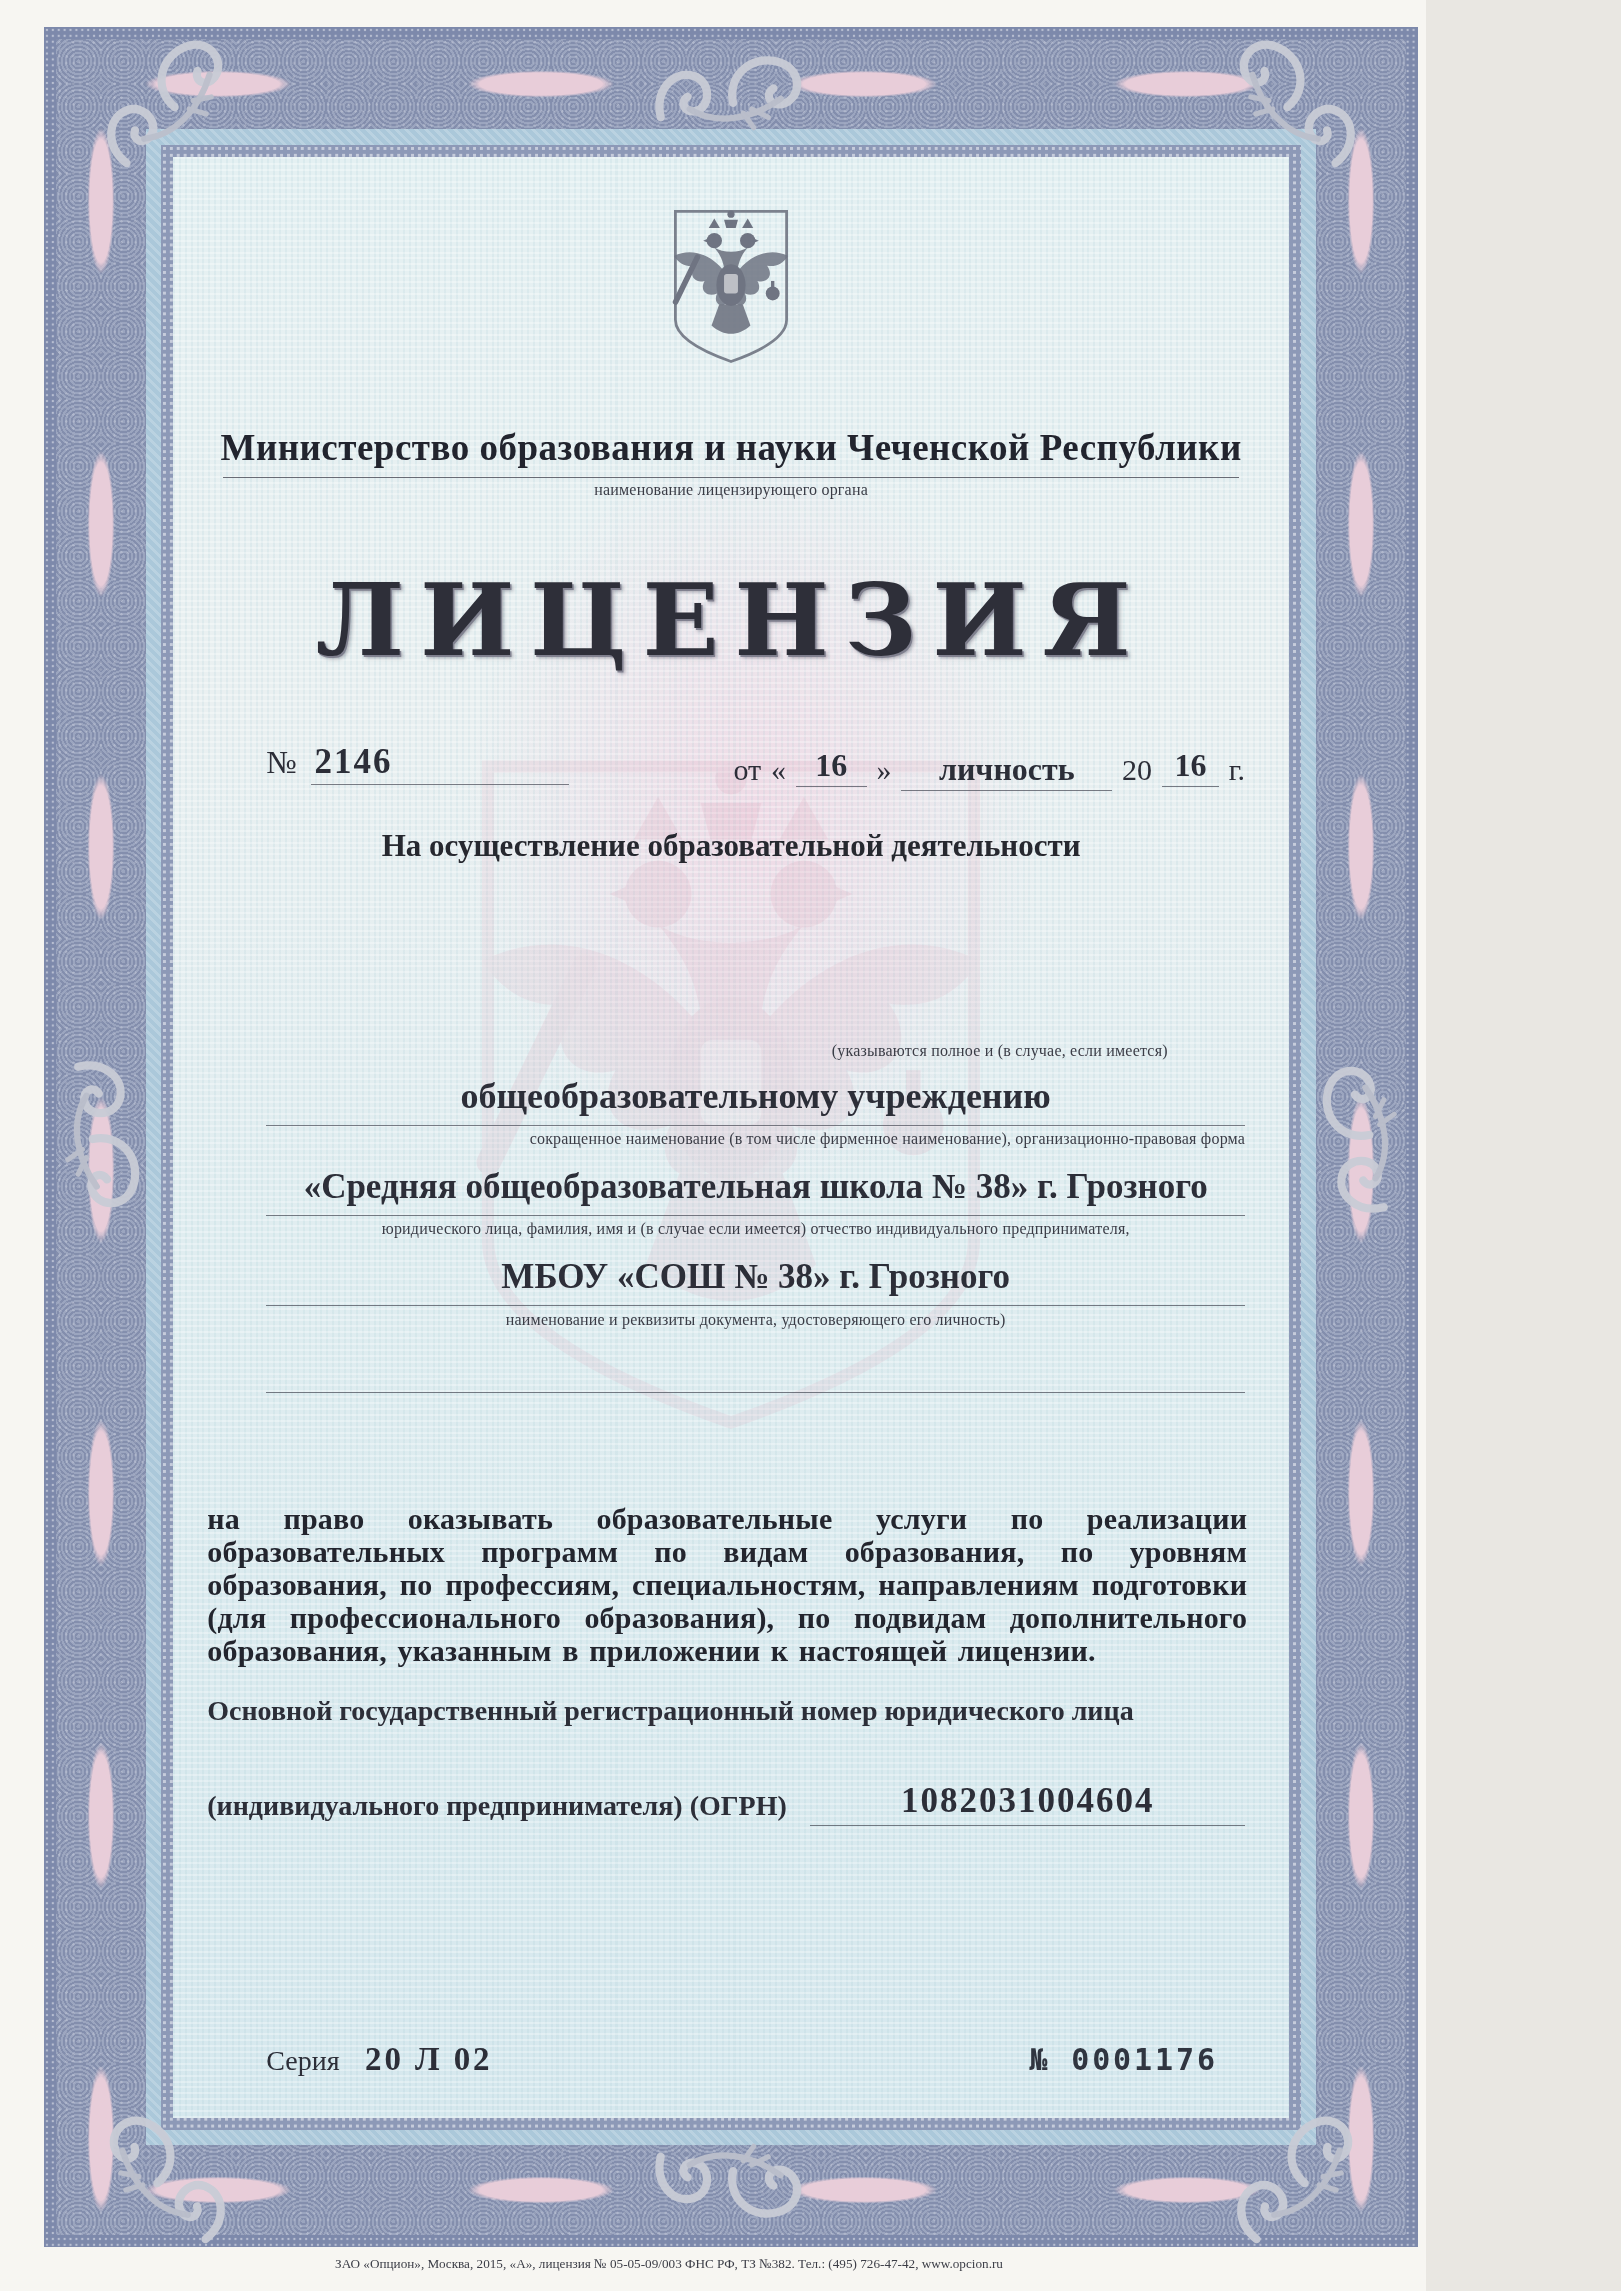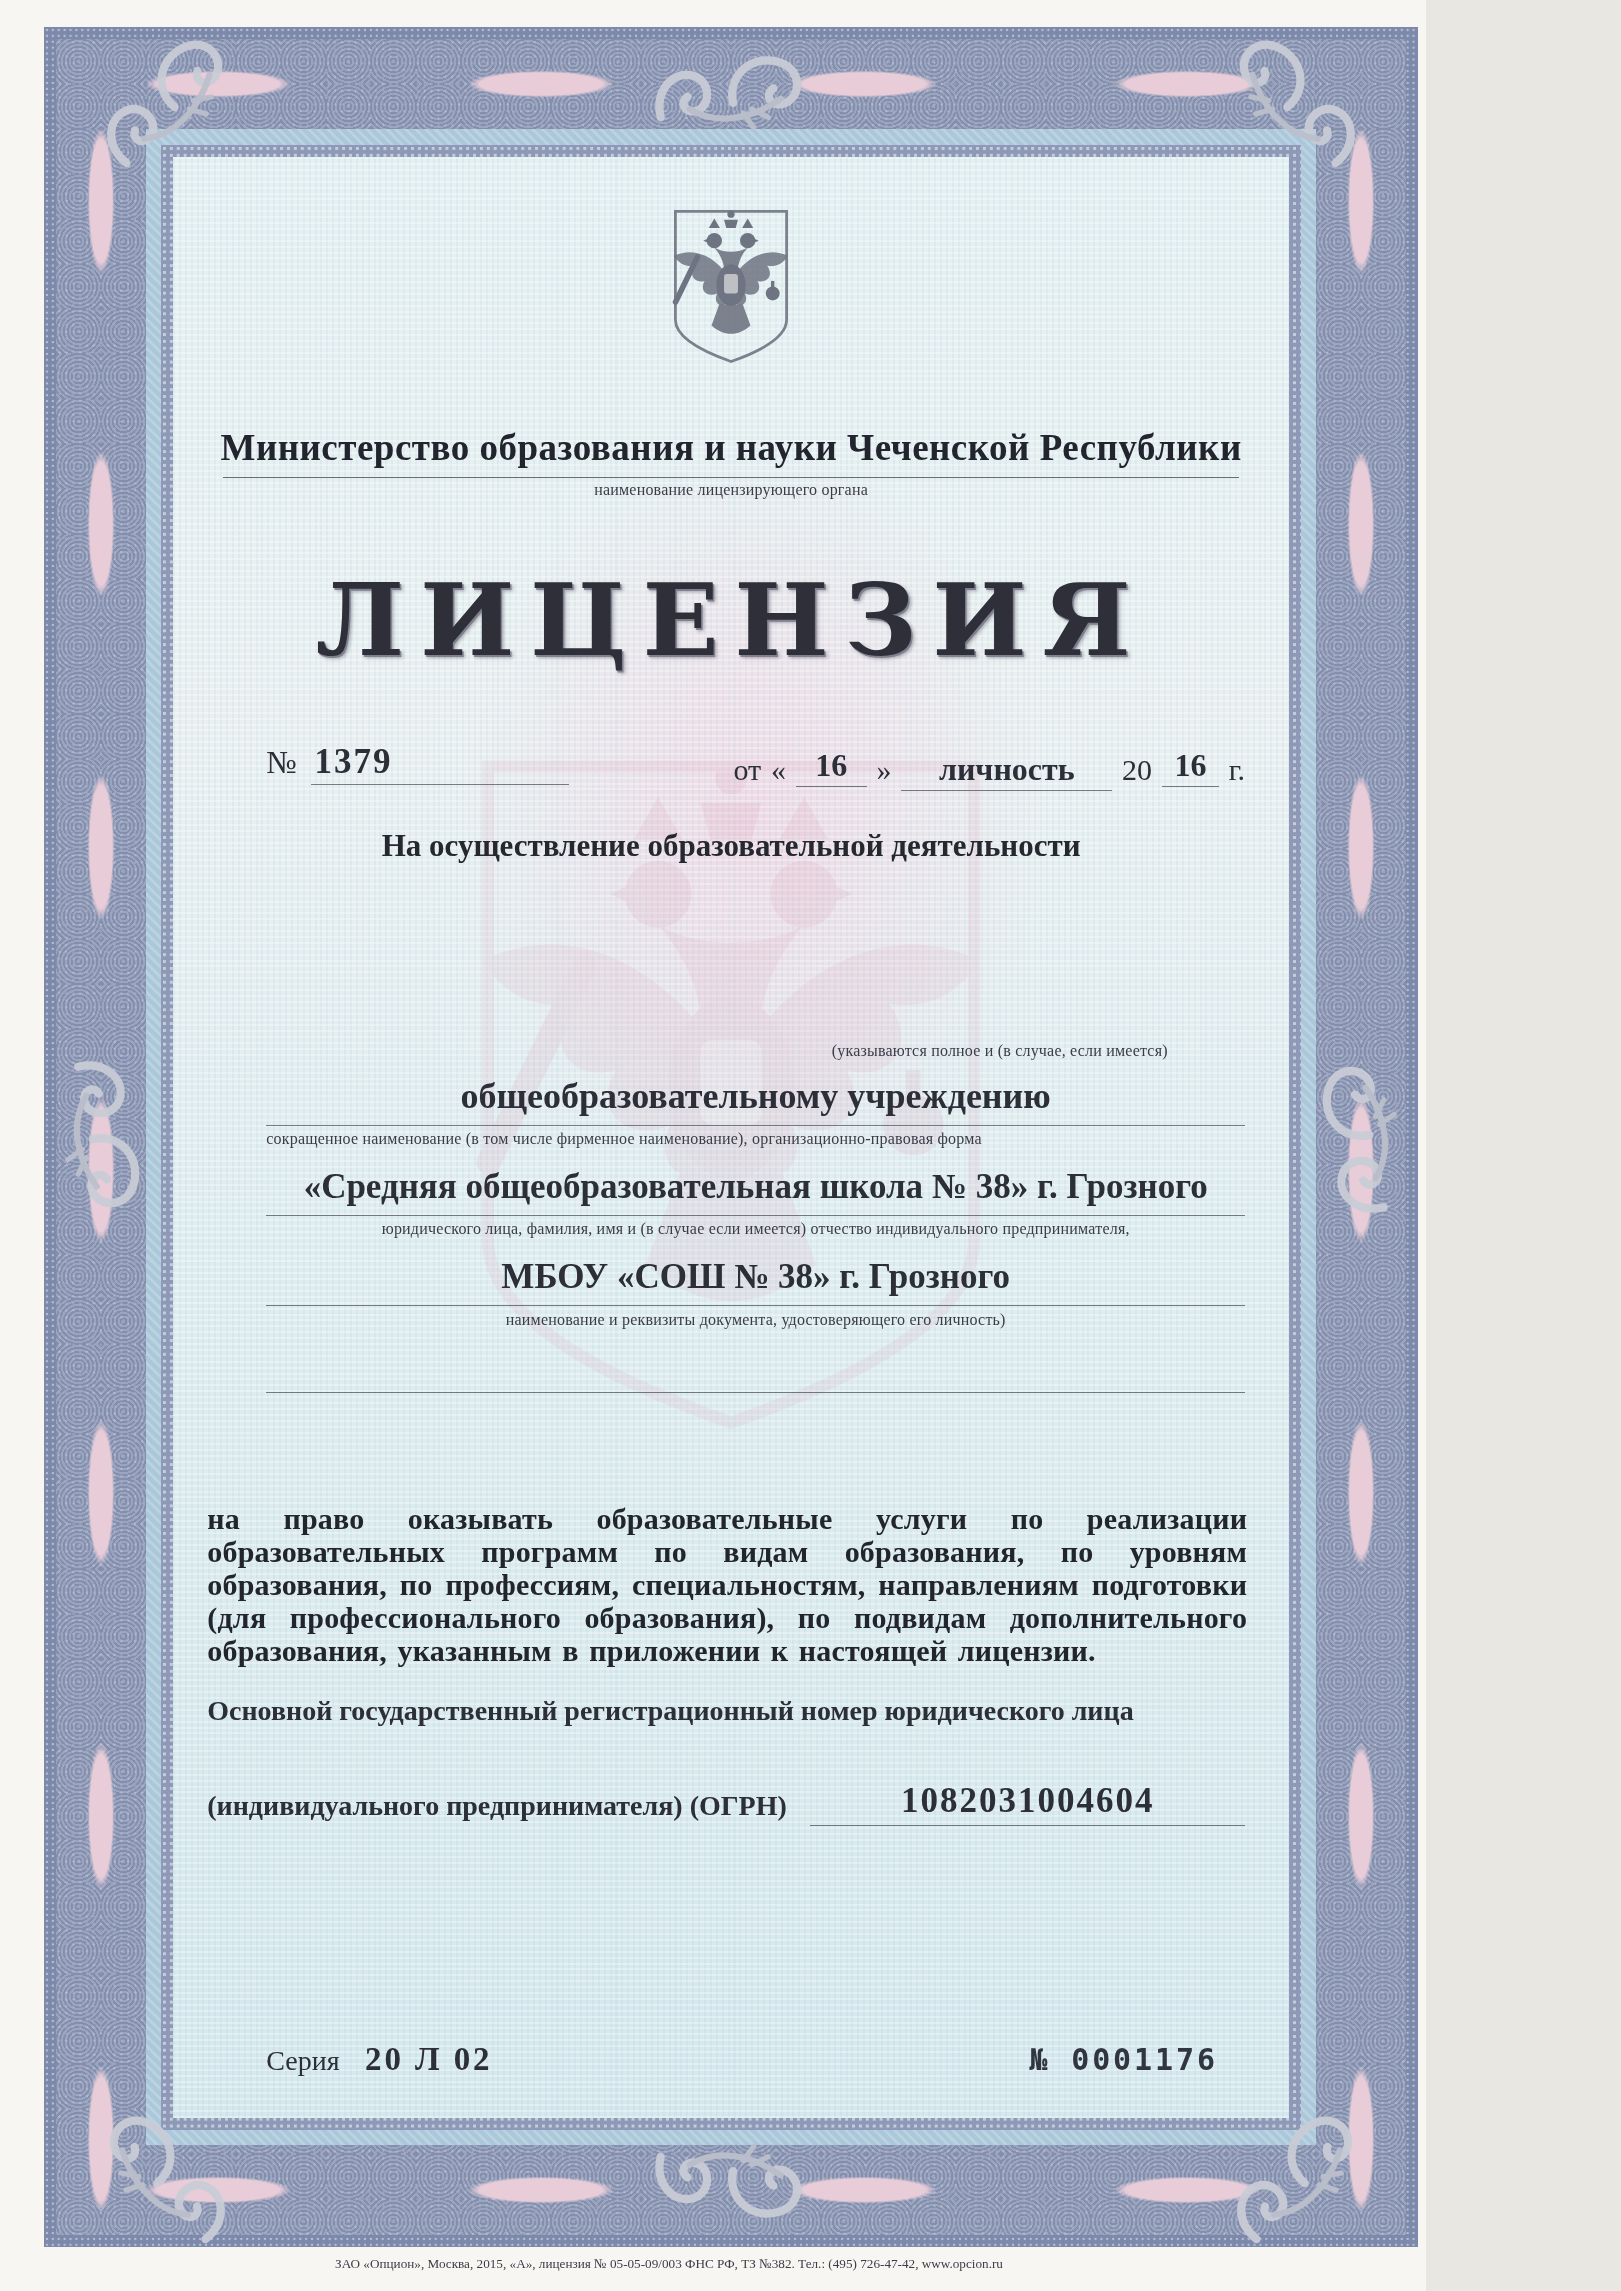--- a/index.html
+++ b/index.html
@@ -80,21 +80,21 @@
   .subtitle{top:647px;left:0;right:0;text-align:center;font-size:31px;font-weight:700;color:#26282f;}
 
   .grant-row1{top:802px;left:61px;right:11.8px;display:flex;align-items:flex-end;gap:17.6px;}
   .grant-row1 .lbl{font-size:29px;font-weight:600;white-space:nowrap;padding-bottom:3.9px;}
   .grant-row1 .fillcell{flex:1;text-align:center;border-bottom:1.5px solid rgba(70,72,84,.7);
     font-size:36px;font-weight:600;padding-bottom:3.9px;}
   .grant-cap1{top:861px;left:549px;right:11.8px;text-align:center;}
 
   .fullline{left:61px;right:11.8px;text-align:center;border-bottom:1.5px solid rgba(70,72,84,.7);}
   .v-line2{top:894px;font-size:36px;font-weight:600;padding-bottom:7.8px;}
-  .cap-line2{top:949px;left:61px;right:11.8px;text-align:left;}
+  .cap-line2{top:949px;left:61px;right:11.8px;text-align:right;}
   .v-line3{top:986px;font-size:35px;font-weight:600;padding-bottom:7.8px;}
   .cap-line3{top:1039px;left:61px;right:11.8px;text-align:center;}
   .v-line4{top:1076px;font-size:35px;font-weight:600;padding-bottom:7.8px;}
   .cap-line4{top:1130px;left:61px;right:11.8px;text-align:center;}
   .emptyline{top:1176px;height:35px;}
 
   .rights{top:1321px;left:2px;right:9.8px;font-size:30px;line-height:33px;font-weight:600;
     text-align:justify;color:#23252e;letter-spacing:0.2px;word-spacing:2.9px;}
 
   .ogrn-title{top:1514px;left:2px;font-size:28px;font-weight:600;}
@@ -201,21 +201,21 @@
                   <div class="name">Министерство образования и науки Чеченской Республики</div>
                   <div class="rule"></div>
                   <div class="caption">наименование лицензирующего органа</div>
                 </div>
 
                 <div class="abs doc-title">ЛИЦЕНЗИЯ</div>
 
                 <div class="abs numrow">
                   <div class="num-left">
                     <span>№</span>
-                    <span class="val">1379</span>
+                    <span class="val">2146</span>
                   </div>
                   <div class="date-right">
                     <span>от</span>
                     <span>«</span>
                     <span class="cell day">16</span>
                     <span>»</span>
                     <span class="cell month">личность</span>
                     <span>20</span>
                     <span class="cell year">16</span>
                     <span>г.</span>

